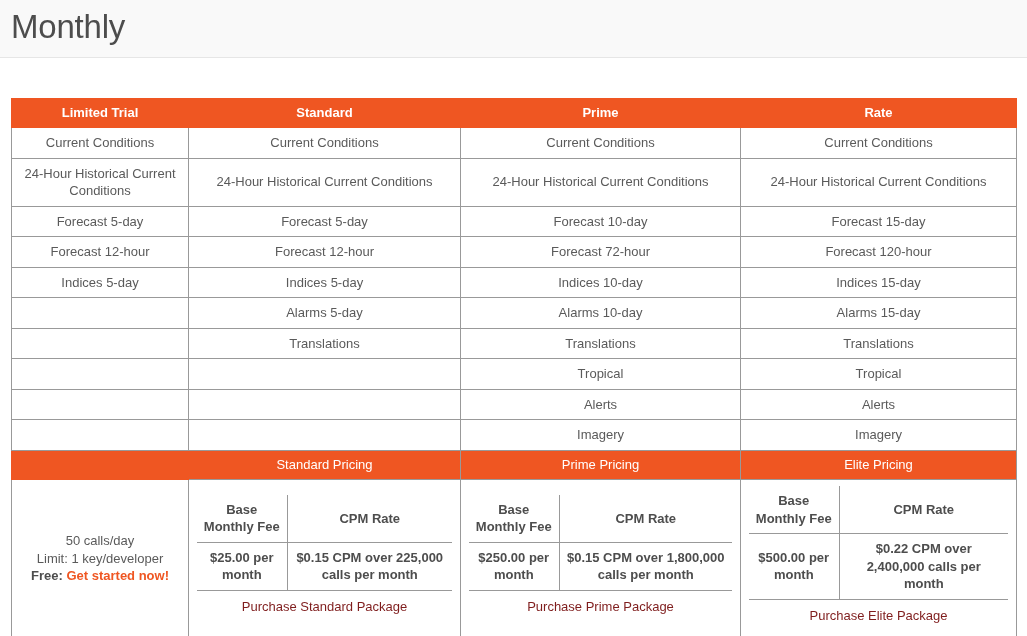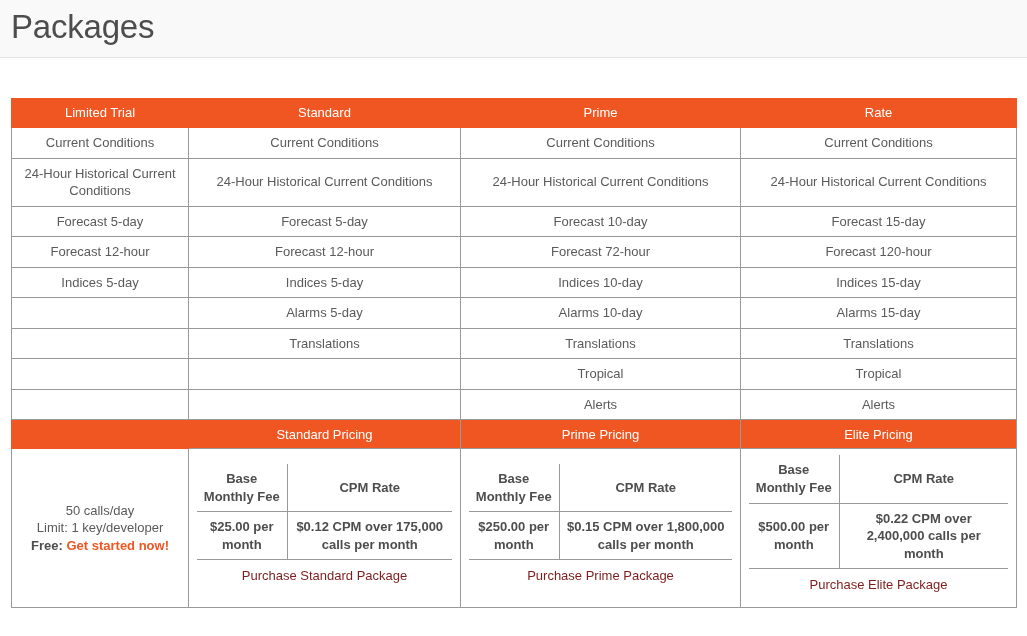--- a/index.html
+++ b/index.html
@@ -54,21 +54,21 @@
   
   .c1 { width: 177px; }
   .c2 { width: 272px; }
   .c3 { width: 280px; }
   .c4 { width: 276px; }
 
   
   tr.hdr th, td.orange {
     background: #ef5622;
     color: #ffffff;
-    font-weight: normal;
+    font-weight: bold;
     font-size: 13px;
     border-color: #ef5622;
   }
   tr.hdr th { height: 29px; padding: 4px 8px; }
   td.orange.blank { background: #ef5622; border-color: #ef5622; }
 
   tr.feature td { height: 29px; }
   tr.feature.tall td { height: 47px; }
 
   
@@ -119,21 +119,21 @@
   td.trial .line { display: block; }
   .free-label { font-weight: bold; color: #4d4d4d; }
   .free-link { color: #ef5622; font-weight: bold; cursor: pointer; }
 </style>
 </head>
 <body>
 
 <div class="page">
 
   <div class="page-header">
-    <h1 class="page-title">Packages</h1>
+    <h1 class="page-title">Monthly</h1>
   </div>
 
   <div class="table-wrap">
     <table class="pkg">
       <colgroup>
         <col class="c1">
           <col class="c2">
           <col class="c3">
           <col class="c4">
       </colgroup>
@@ -194,20 +194,26 @@
           <td></td>
           <td></td>
           <td>Tropical</td>
           <td>Tropical</td>
         </tr>
         <tr class="feature">
           <td></td>
           <td></td>
           <td>Alerts</td>
           <td>Alerts</td>
+        </tr>
+        <tr class="feature">
+          <td></td>
+          <td></td>
+          <td>Imagery</td>
+          <td>Imagery</td>
         </tr>
 
         <tr class="pricing-hdr">
           <td class="orange blank"></td>
           <td class="orange">Standard Pricing</td>
           <td class="orange">Prime Pricing</td>
           <td class="orange">Elite Pricing</td>
         </tr>
 
         <tr>
@@ -224,21 +230,21 @@
                   <col class="sub-fee">
                   <col>
                 </colgroup>
               <tbody>
                   <tr>
                 <td class="sub-head">Base Monthly Fee</td>
                 <td class="sub-head">CPM Rate</td>
               </tr>
               <tr>
                 <td class="sub-val">$25.00 per month</td>
-                <td class="sub-val">$0.12 CPM over 175,000 calls per month</td>
+                <td class="sub-val">$0.15 CPM over 225,000 calls per month</td>
               </tr>
               <tr>
                 <td class="sub-link" colspan="2"><span class="link">Purchase Standard Package</span></td>
               </tr>
             </tbody>
               </table>
           </td>
 
           <td class="nest">
             <table class="sub">

